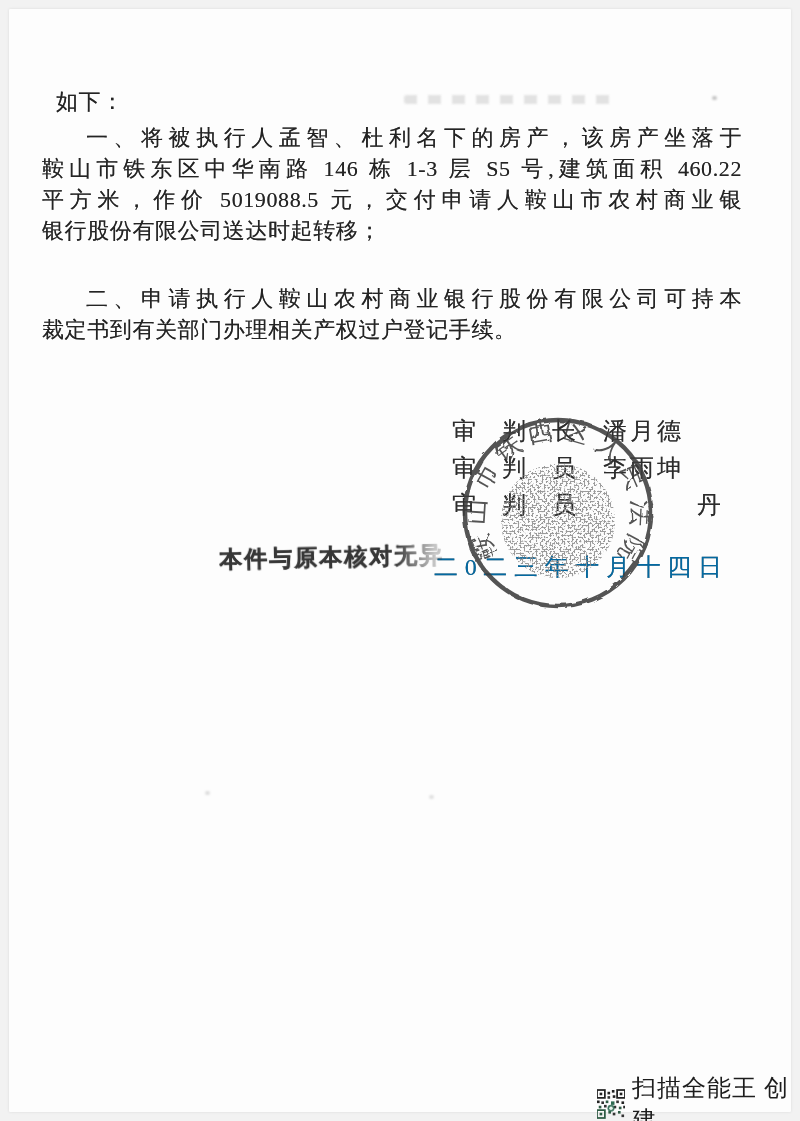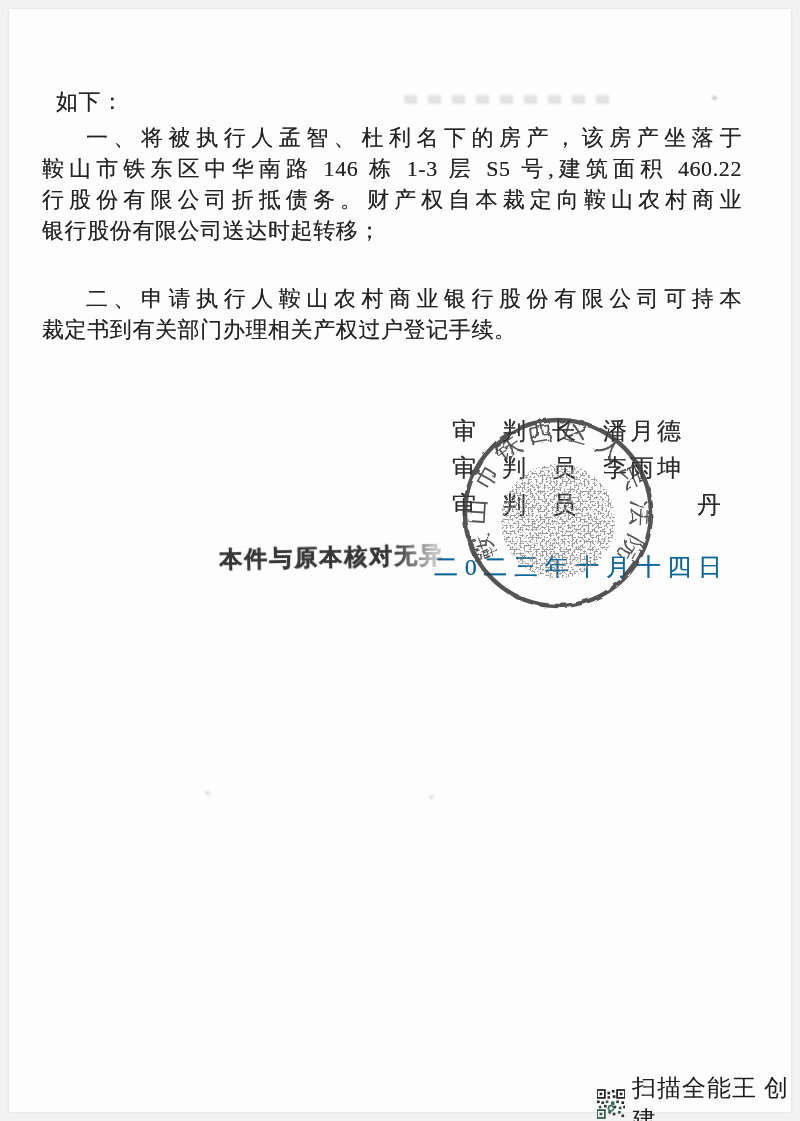--- a/index.html
+++ b/index.html
@@ -83,21 +83,21 @@
   <div class="smudge"></div>
   <div class="speck a"></div>
   <div class="speck b"></div>
   <div class="speck c"></div>
 
   <div class="intro line">如下：</div>
 
   <div class="para p1">
     <div class="line j ind">一、将被执行人孟智、杜利名下的房产，该房产坐落于</div>
     <div class="line j">鞍山市铁东区中华南路 146 栋 1-3 层 S5 号,建筑面积 460.22</div>
-    <div class="line j">行股份有限公司折抵债务。财产权自本裁定向鞍山农村商业</div>
+    <div class="line j">平方米，作价 5019088.5 元，交付申请人鞍山市农村商业银</div>
     <div class="line">银行股份有限公司送达时起转移；</div>
   </div>
 
   <div class="para p2">
     <div class="line j ind">二、申请执行人鞍山农村商业银行股份有限公司可持本</div>
     <div class="line">裁定书到有关部门办理相关产权过户登记手续。</div>
   </div>
 
 
   <div class="sigs">

